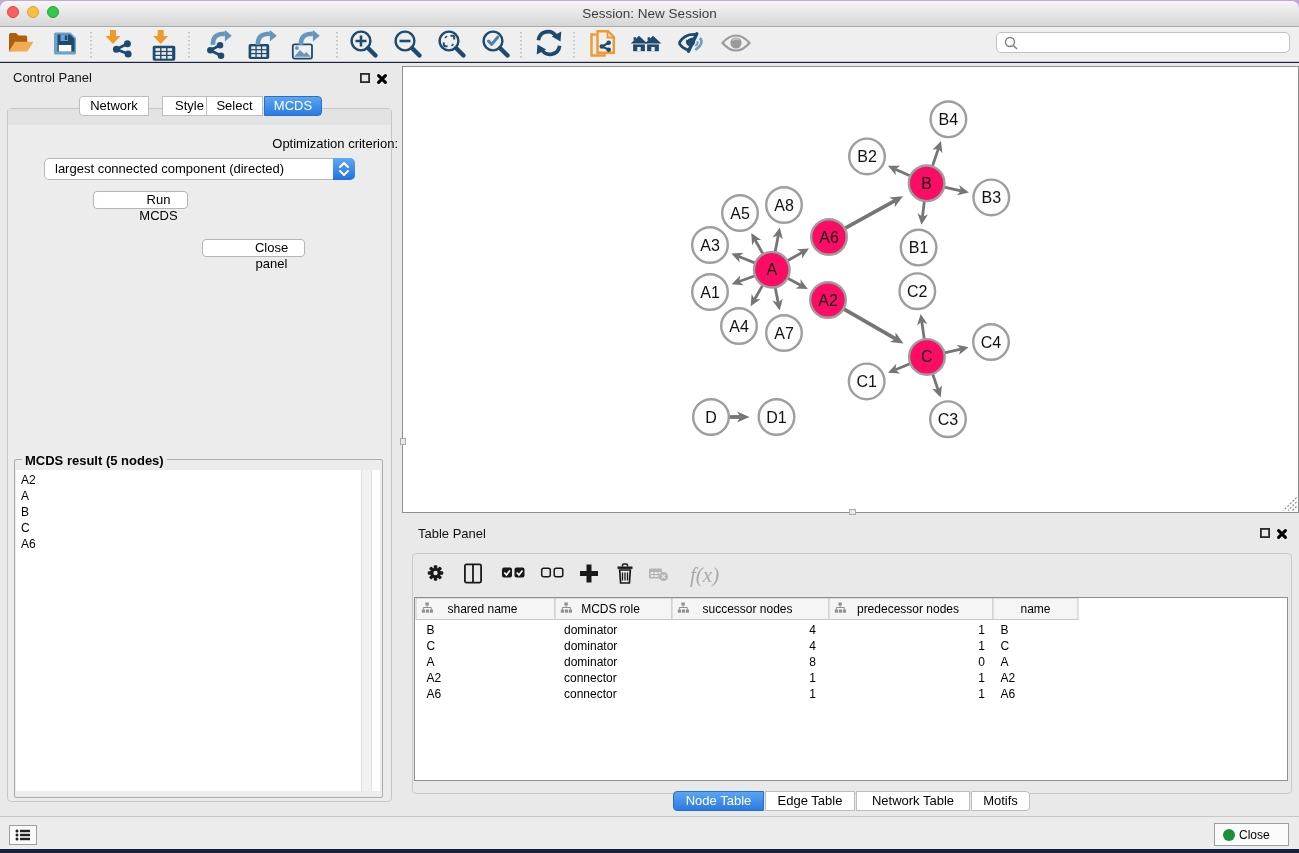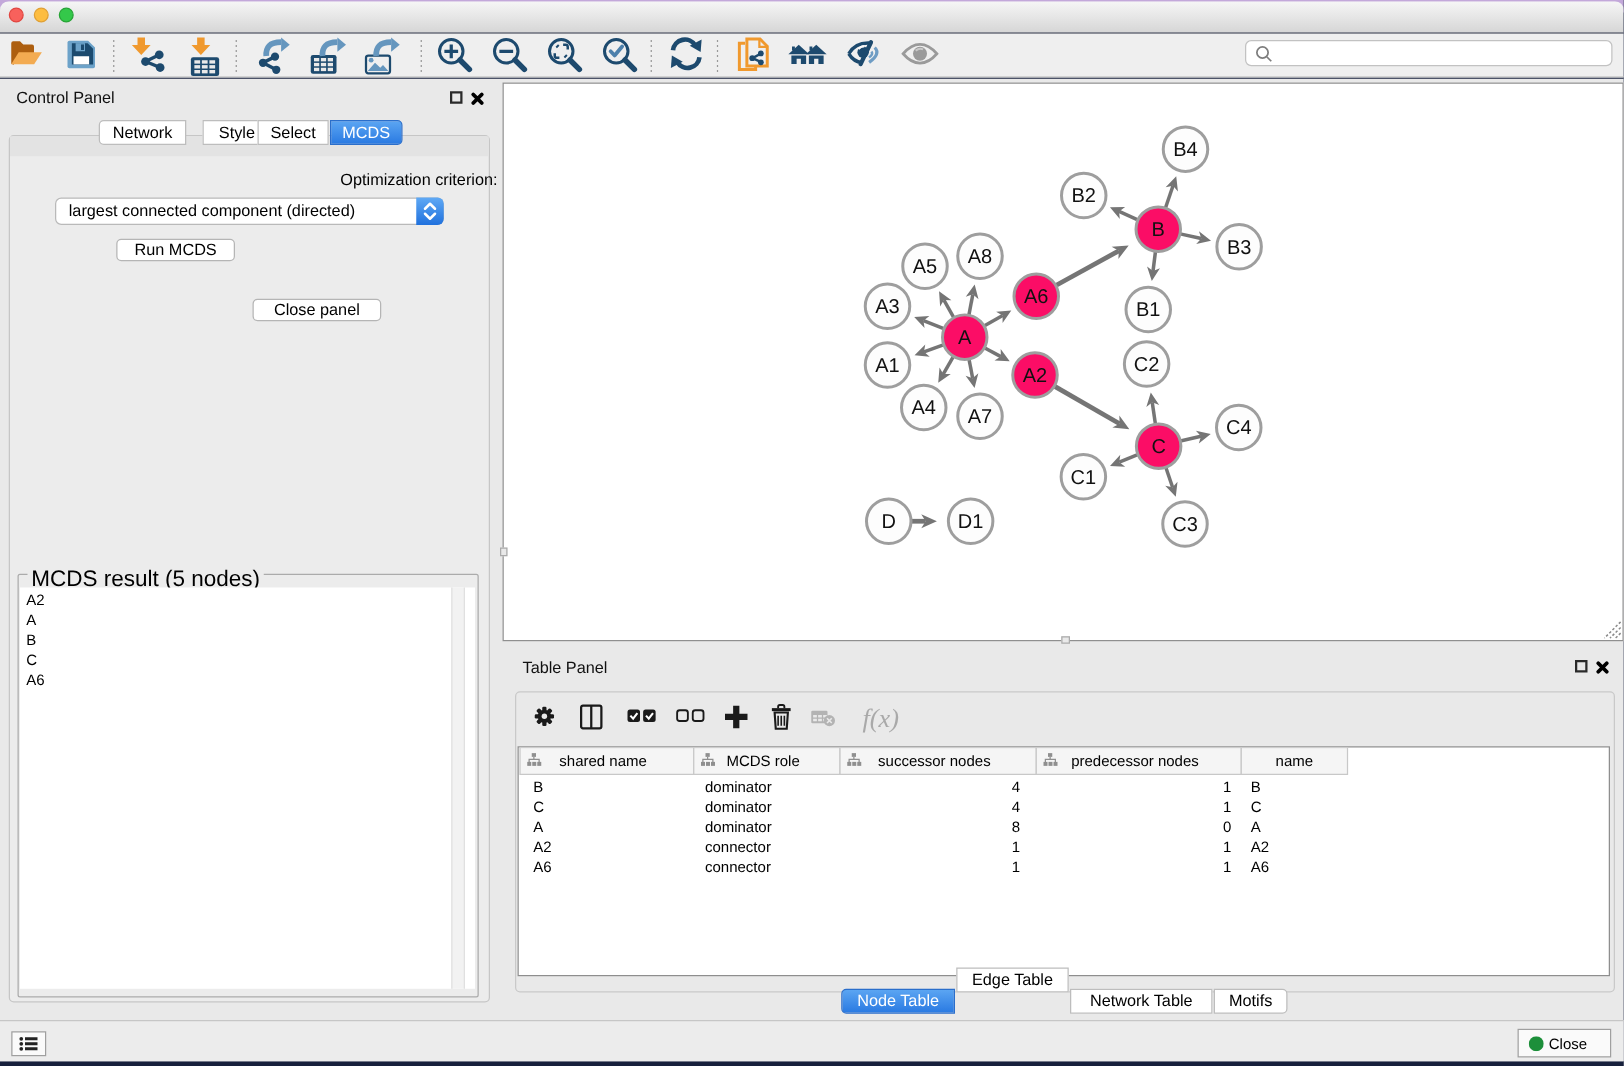--- a/index.html
+++ b/index.html
@@ -35,24 +35,24 @@
   border:1px solid #c6c6c6; border-radius:4px; }
 #cpBand { left:8px; top:109px; width:383px; height:16px; background:#e3e3e3; }
 #optLabel { left:0; top:136px; width:398px; text-align:right; font-size:13px; color:#000; }
 #dropdown { left:44px; top:158px; width:311px; height:22px; background:#fff;
   border:1px solid #b9b9b9; border-radius:5px; font-size:13px; line-height:20px;
   padding-left:10px; color:#000; }
 #spinner { right:-1px; top:-1px; width:22px; height:22px;
   background:linear-gradient(#5fa9f5,#2071dd);
   border-radius:0 5px 5px 0; }
 .btn { position:absolute; height:18px; background:#fff; border:1px solid #b5b5b5;
-  border-radius:4px; font-size:13px; color:#000; text-align:center; line-height:16px; }
+  border-radius:4px; font-size:13px; color:#000; text-align:center; line-height:16px;padding-left:36px; }
 #fieldset { left:14px; top:459px; width:369px; height:339px;
   border:1px solid #ababab; border-radius:2px; }
-#fsLabel { left:22px; top:453px; background:#ececec; padding:0 3px; font-size:18px; color:#000; }
+#fsLabel { left:22px; top:453px; background:#ececec; padding:0 3px; font-size:13px; color:#000;font-weight:bold; }
 #listbox { left:16px; top:470px; width:364px; height:321px; background:#fff; }
 #listbox .li { position:absolute; left:5px; font-size:12px; color:#000; }
 #lbTrack { right:8px; top:0; width:11px; height:321px; background:#f2f2f2;
   border-left:1px solid #e0e0e0; border-right:1px solid #e0e0e0;}
 
 
 #netwin { left:402px; top:66px; width:897px; height:447px; background:#fff;
   border:1px solid #8f8f8f; }
 #nettitle { left:0; top:0; width:100%; height:20px;
   background:linear-gradient(#f0f0f0,#d4d4d4); border-bottom:1px solid #aaa; }
@@ -76,20 +76,21 @@
   border:1px solid #9f9f9f; font-size:12px; color:#000; }
 </style>
 </head>
 <body>
 <div class="abs" id="deskTop"></div>
 
 <div class="abs" id="titlebar">
   <div class="abs tl" style="left:7px; background:#f8615c; border:1px solid #e14640;"></div>
   <div class="abs tl" style="left:27px; background:#fdbd40; border:1px solid #e0a034;"></div>
   <div class="abs tl" style="left:47px; background:#34c84a; border:1px solid #27a436;"></div>
+  <div class="abs" id="titleText">Session: New Session</div>
 </div>
 
 <div class="abs" id="toolbar">
   <svg class="abs" style="left:0;top:1px" width="1299" height="34" id="toolbarsvg">
       <line x1="91" x2="91" y1="4" y2="30" stroke="#999" stroke-width="1" stroke-dasharray="1.5,2.5"></line>
       <line x1="189" x2="189" y1="4" y2="30" stroke="#999" stroke-width="1" stroke-dasharray="1.5,2.5"></line>
       <line x1="337" x2="337" y1="4" y2="30" stroke="#999" stroke-width="1" stroke-dasharray="1.5,2.5"></line>
       <line x1="521" x2="521" y1="4" y2="30" stroke="#999" stroke-width="1" stroke-dasharray="1.5,2.5"></line>
       <line x1="574" x2="574" y1="4" y2="30" stroke="#999" stroke-width="1" stroke-dasharray="1.5,2.5"></line>
       <g transform="translate(8,4)">
@@ -494,21 +495,21 @@
       <text x="570" y="83.5" text-anchor="end" font-size="12px" font-family="&quot;Liberation Sans&quot;, sans-serif">1</text>
       <text x="585.5" y="83.5" font-size="12px" font-family="&quot;Liberation Sans&quot;, sans-serif">A2</text>
       <text x="11.6" y="99.5" font-size="12px" font-family="&quot;Liberation Sans&quot;, sans-serif">A6</text>
       <text x="149" y="99.5" font-size="12px" font-family="&quot;Liberation Sans&quot;, sans-serif">connector</text>
       <text x="401" y="99.5" text-anchor="end" font-size="12px" font-family="&quot;Liberation Sans&quot;, sans-serif">1</text>
       <text x="570" y="99.5" text-anchor="end" font-size="12px" font-family="&quot;Liberation Sans&quot;, sans-serif">1</text>
       <text x="585.5" y="99.5" font-size="12px" font-family="&quot;Liberation Sans&quot;, sans-serif">A6</text>
     </svg>
 </div>
 <div class="abs tab tabsel" style="left:673px;top:791px;width:91px;border-radius:4px 0 0 4px;">Node Table</div>
-<div class="abs tab" style="left:765px;top:774px;width:90px;border-radius:0;">Edge Table</div>
+<div class="abs tab" style="left:765px;top:791px;width:90px;border-radius:0;">Edge Table</div>
 <div class="abs tab" style="left:856px;top:791px;width:114px;border-radius:0;">Network Table</div>
 <div class="abs tab" style="left:971px;top:791px;width:59px;border-radius:0 4px 4px 0;">Motifs</div>
 
 <div class="abs" id="statusbar">
   <div class="abs" id="listbtn">
     <svg width="26" height="18" viewBox="0 0 26 18">
       <circle cx="7" cy="5" r="1.5" fill="#222"></circle>
         <rect x="10" y="3.8" width="10" height="2.4" fill="#222"></rect>
       <circle cx="7" cy="9" r="1.5" fill="#222"></circle>
         <rect x="10" y="7.8" width="10" height="2.4" fill="#222"></rect>

